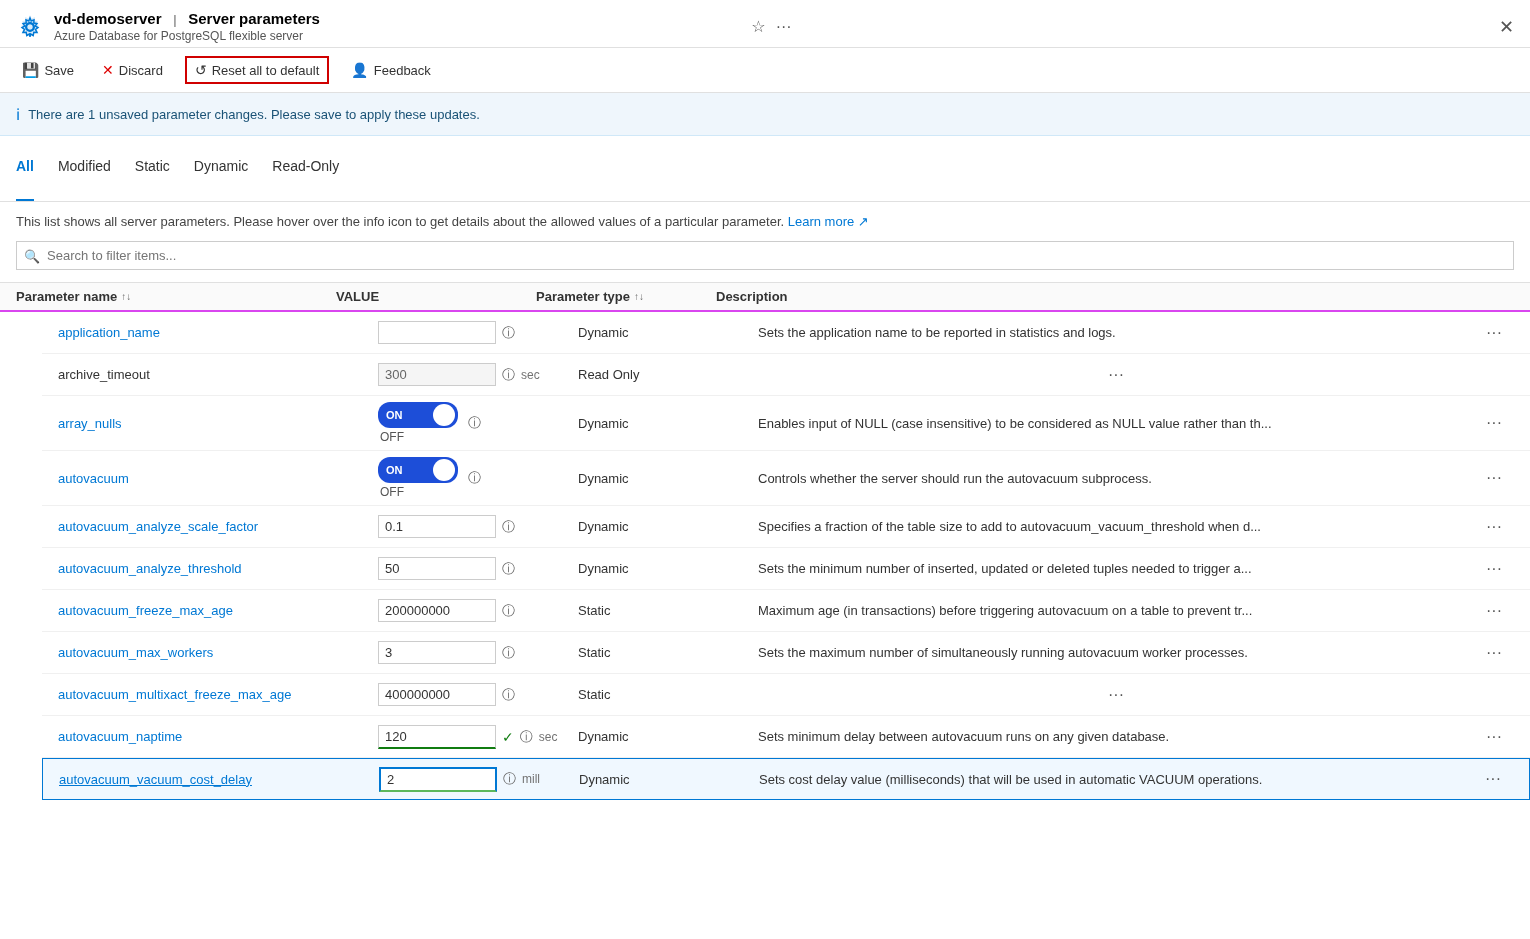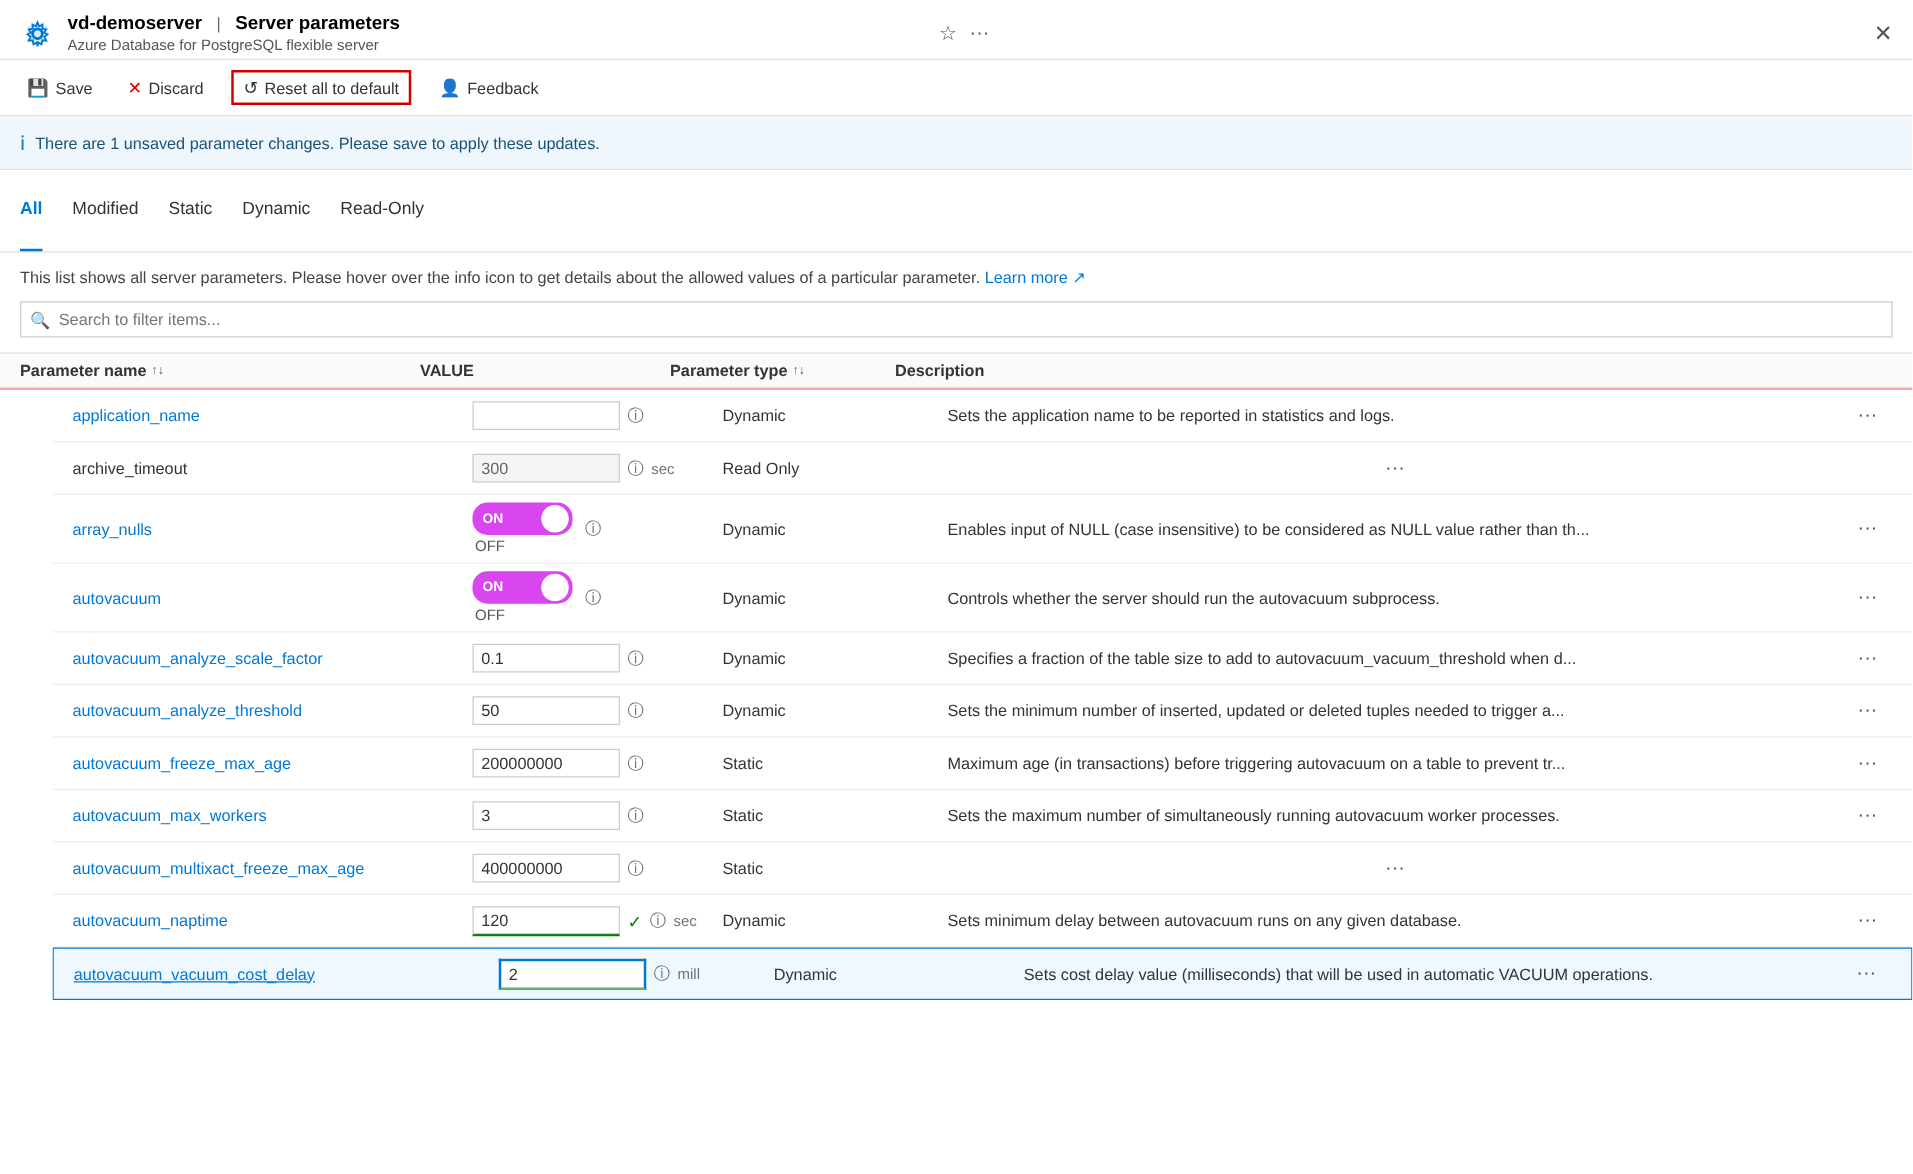--- a/index.html
+++ b/index.html
@@ -53,21 +53,21 @@
     .search-wrap { position: relative; }
     .search-wrap .search-icon-inner {
       position: absolute; left: 8px; top: 50%; transform: translateY(-50%);
       color: #666; font-size: 13px;
     }
     
     .table-header {
       display: grid;
       grid-template-columns: 320px 200px 180px 1fr 40px;
       padding: 6px 16px; background: #fafafa;
-      border-bottom: 2px solid #fca5a5; border-top: 1px solid #e0e0e0;
+      border-bottom: 2px solid #d946ef; border-top: 1px solid #e0e0e0;
       font-weight: 600; font-size: 13px;
     }
     .table-header .col-header { display: flex; align-items: center; gap: 4px; }
     .sort-icon { font-size: 10px; color: #666; }
     
     .table-body { overflow-y: auto; margin-left: 42px; }
     .table-row {
       display: grid;
       grid-template-columns: 320px 200px 180px 1fr 40px;
       padding: 6px 16px; border-bottom: 1px solid #f0f0f0;
@@ -84,21 +84,21 @@
     .value-input.readonly { background: #f5f5f5; color: #666; }
     .value-input.highlighted { border-color: #0078d4; }
     .value-unit { color: #737373; font-size: 12px; }
     .info-icon-small { color: #666; font-size: 13px; cursor: help; }
     .check-icon { color: #107c10; font-size: 14px; }
     
     .toggle-container {
       display: flex; flex-direction: column; align-items: flex-start; gap: 2px;
     }
     .toggle-switch {
-      display: flex; background: #d946ef; border-radius: 12px;
+      display: flex; background: #1d4ed8; border-radius: 12px;
       width: 80px; height: 26px; position: relative; cursor: pointer;
       align-items: center; overflow: hidden;
     }
     .toggle-on {
       color: #fff; font-size: 11px; font-weight: 600;
       position: absolute; left: 8px; top: 50%; transform: translateY(-50%);
     }
     .toggle-knob {
       width: 22px; height: 22px; background: #fff; border-radius: 50%;
       position: absolute; right: 3px; top: 2px;
@@ -319,21 +319,21 @@
         <input type="text" class="value-input highlighted" value="120" style="border-width: 1px 1px 2px; border-style: solid; border-color: rgb(204, 204, 204) rgb(204, 204, 204) rgb(16, 124, 16); border-image: initial;">
         <span class="check-icon">✓</span>
         <span class="info-icon-small">ⓘ</span>
         <span class="value-unit">sec</span>
       </div>
       <div class="param-type">Dynamic</div>
       <div class="description-text">Sets minimum delay between autovacuum runs on any given database.</div>
       <div class="more-icon">···</div>
     </div>
 
-    <div class="table-row row-selected" style="border: 1.5px solid #0078d4; gap: 20px;">
+    <div class="table-row row-selected" style="border: 1.5px solid #0078d4;">
       <div class="param-name" style="text-decoration:underline;">autovacuum_vacuum_cost_delay</div>
       <div class="value-cell">
         <input type="text" class="value-input" value="2" style="">
         <span class="info-icon-small">ⓘ</span>
         <span class="value-unit">mill</span>
       </div>
       <div class="param-type">Dynamic</div>
       <div class="description-text">Sets cost delay value (milliseconds) that will be used in automatic VACUUM operations.</div>
       <div class="more-icon">···</div>
     </div>

